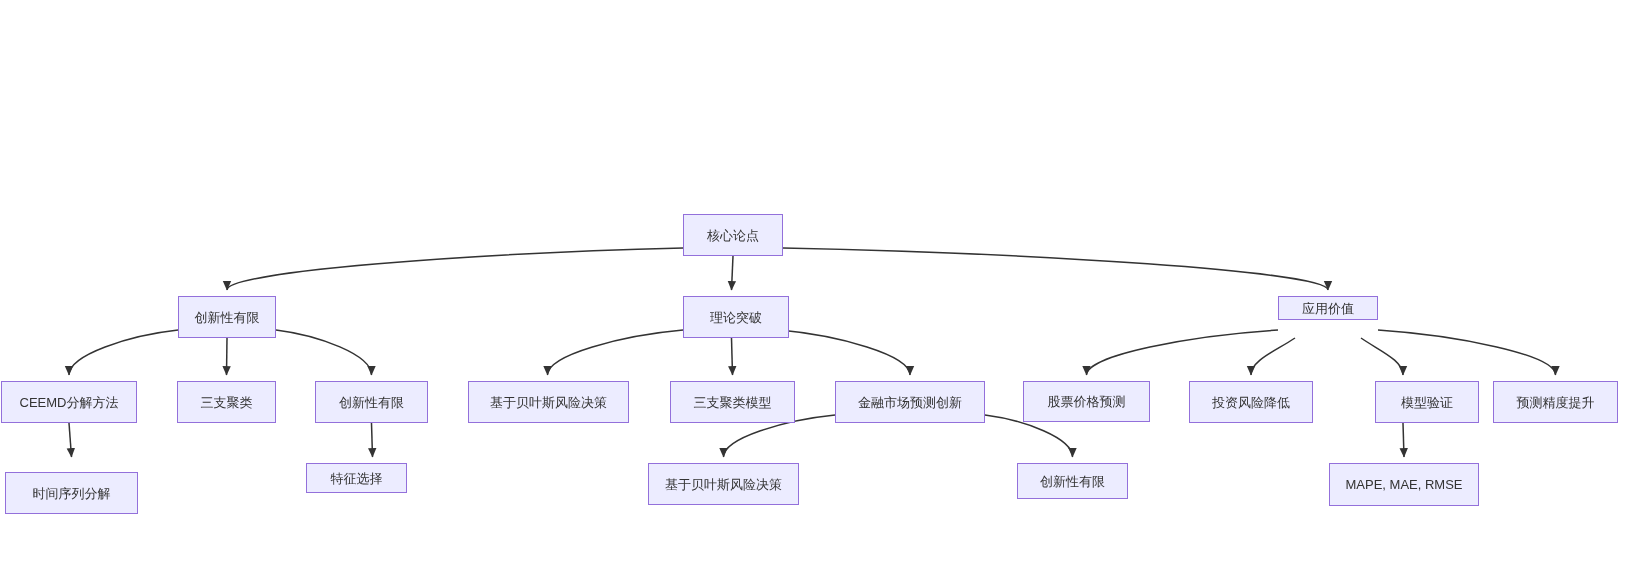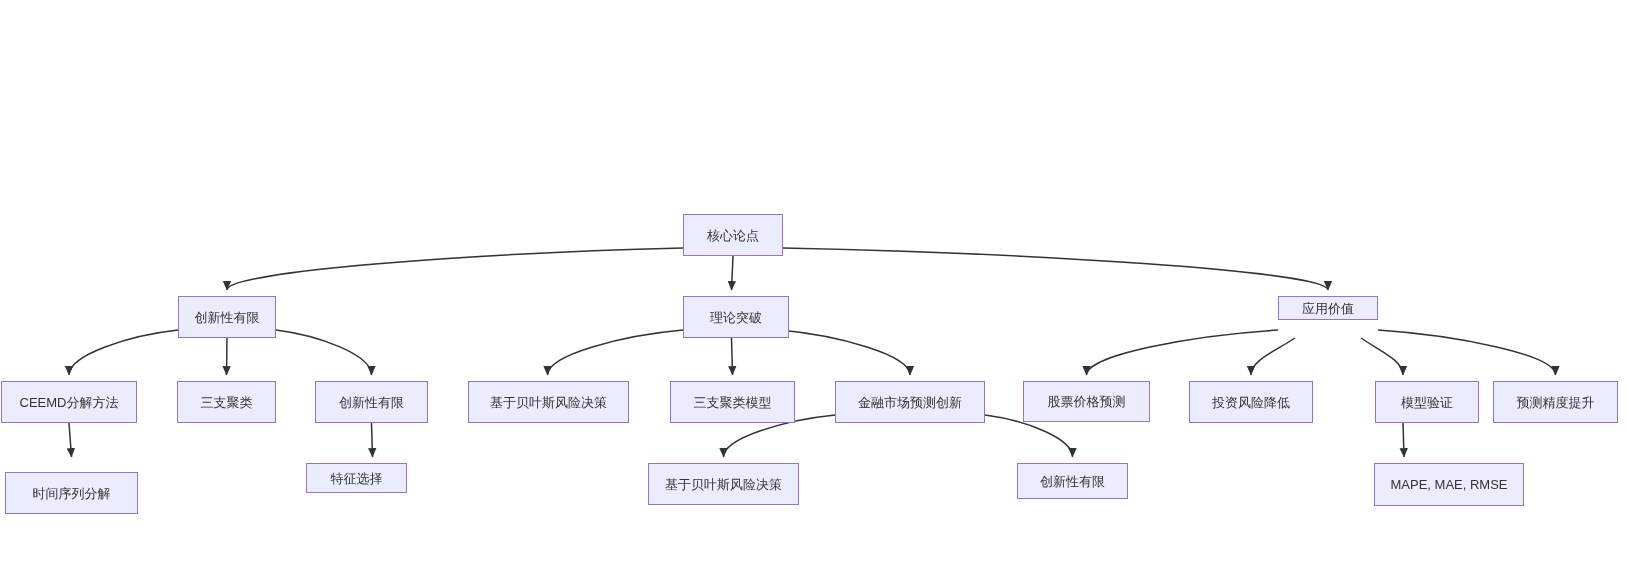--- a/index.html
+++ b/index.html
@@ -123,17 +123,17 @@
       </div>
       <div class="node" style="left: 306px; top: 463px; width: 101px; height: 30px;">
         <span>特征选择</span>
       </div>
       <div class="node" style="left: 648px; top: 463px; width: 151px; height: 42px;">
         <span>基于贝叶斯风险决策</span>
       </div>
       <div class="node" style="left: 1017px; top: 463px; width: 111px; height: 36px;">
         <span>创新性有限</span>
       </div>
-      <div class="node" style="left: 1329px; top: 463px; width: 150px; height: 43px; margin-left: 45px;">
+      <div class="node" style="left: 1329px; top: 463px; width: 150px; height: 43px;">
         <span>MAPE, MAE, RMSE</span>
       </div>
     </div>
 </div>
 
 </body></html>

